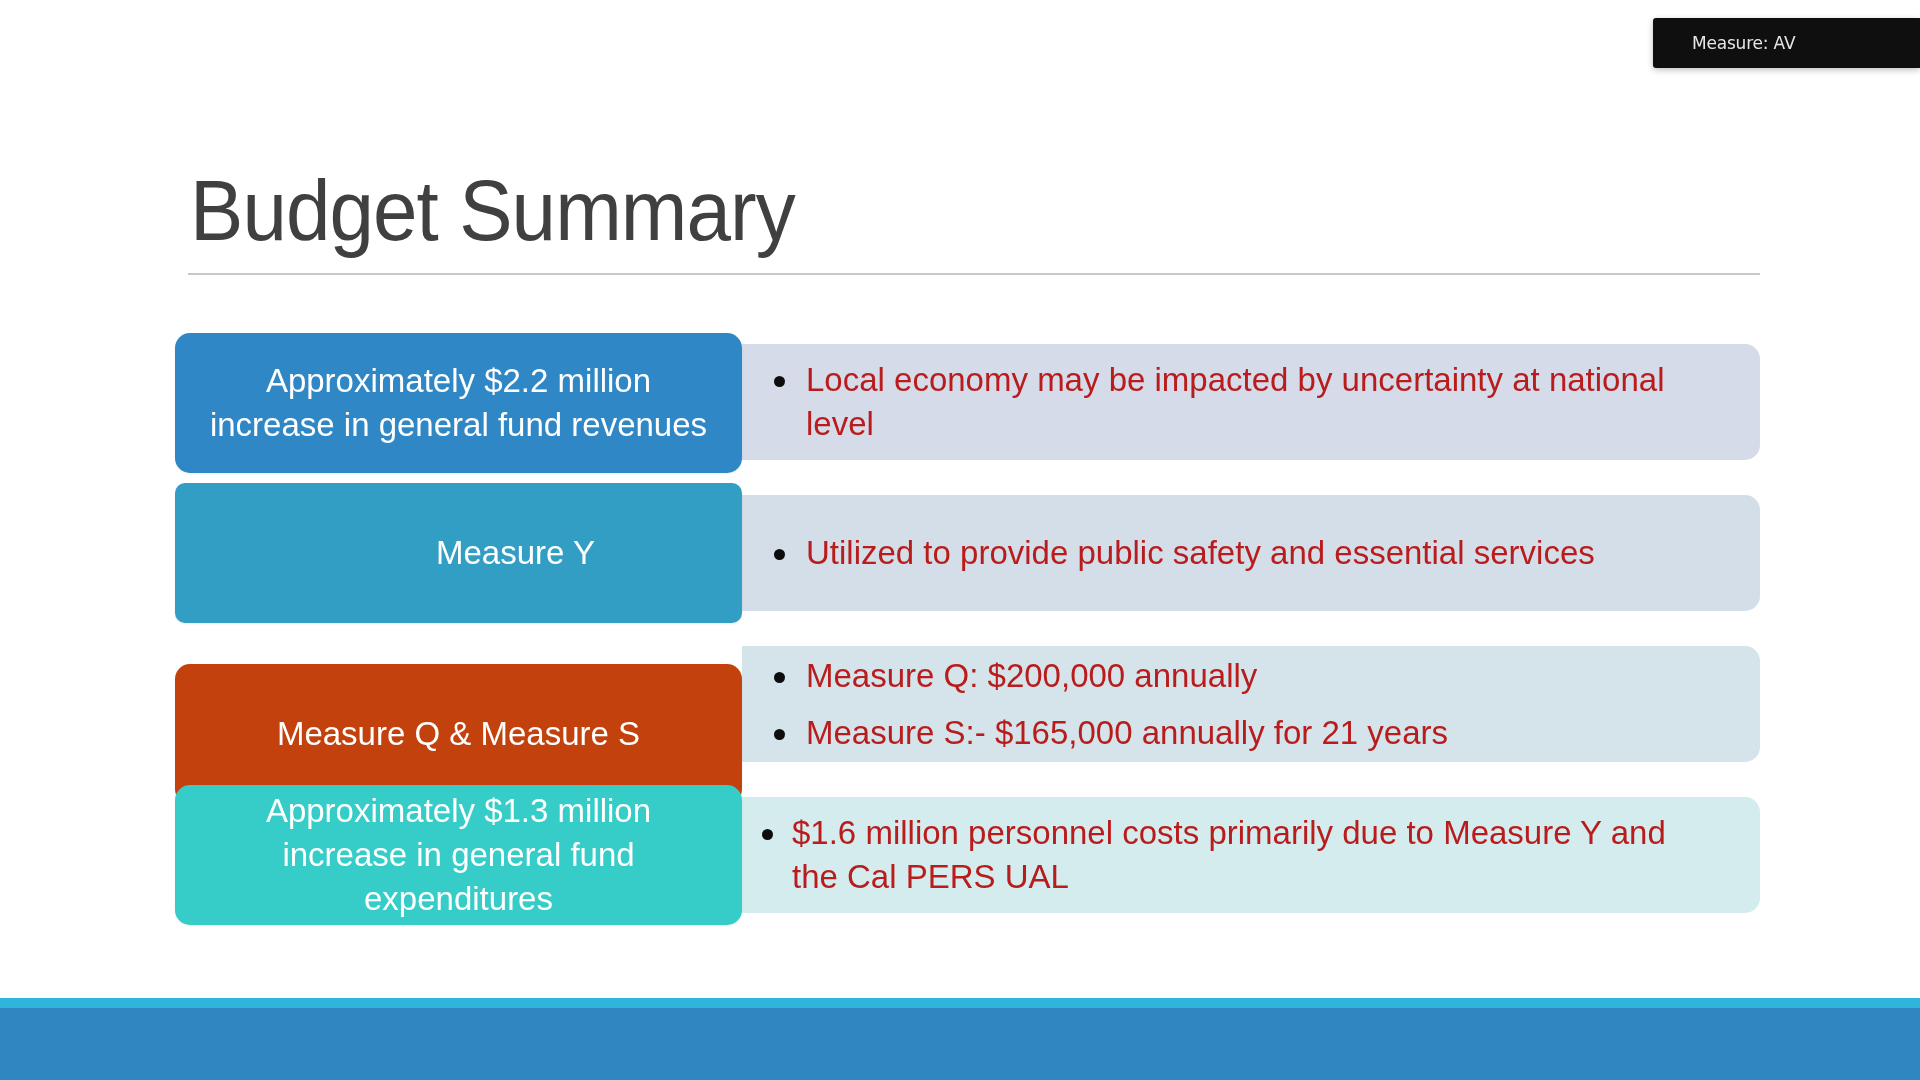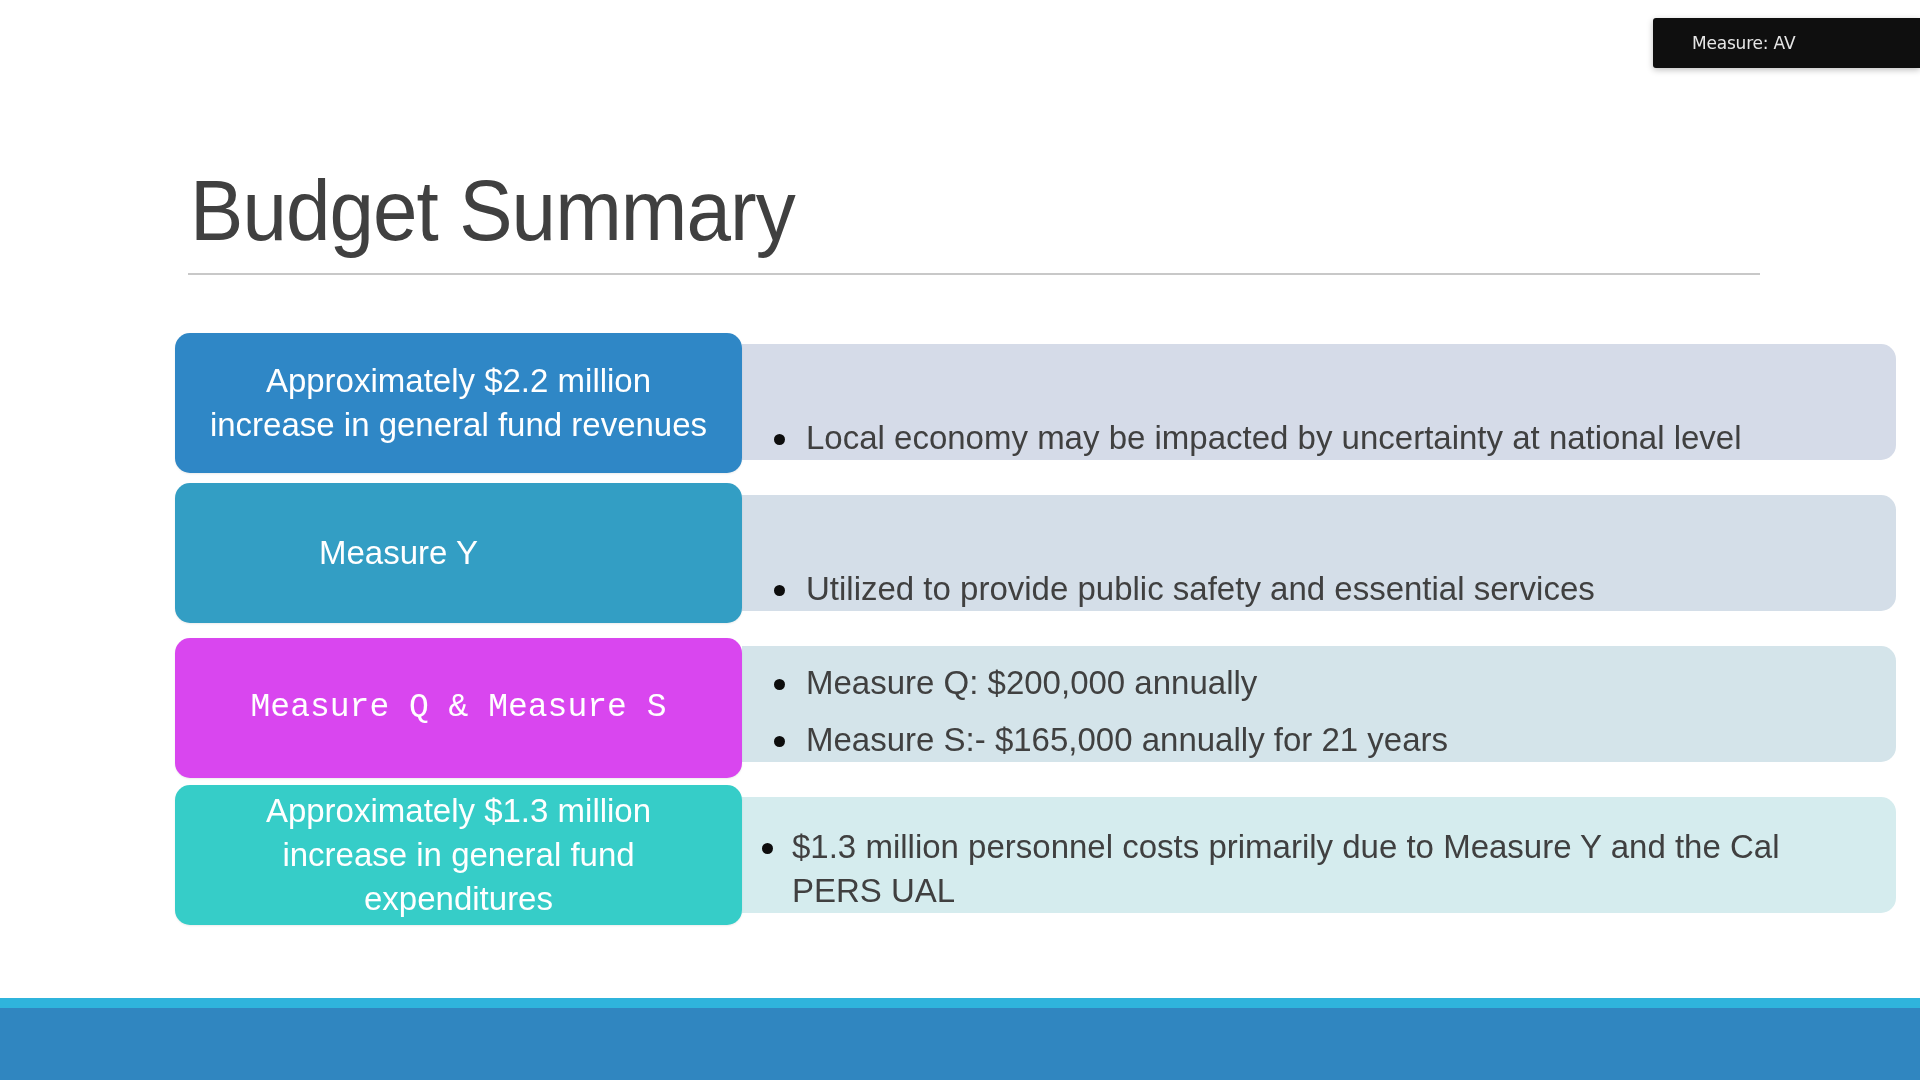--- a/index.html
+++ b/index.html
@@ -78,34 +78,35 @@
       text-align: center;
       color: #ffffff;
       font-family: "Liberation Sans", sans-serif;
       font-size: 33px;
       line-height: 44px;
       padding: 0 30px;
       z-index: 2;
       box-shadow: 0 1px 2px rgba(0,0,0,0.08);
     }
     .row-left.offset-left {
-      justify-content: flex-start;
+      justify-content: center;
       padding-left: 144px;
+      border-radius: 10px;
     }
     .row-right {
       position: absolute;
       left: 742px;
-      width: 1154px;
+      width: 1018px;
       height: 116px;
       border-radius: 0 15px 15px 0;
       box-sizing: border-box;
       display: flex;
       flex-direction: column;
-      justify-content: flex-end;
-      color: #404040;
+      justify-content: center;
+      color: #b91c1c;
       font-family: "Liberation Sans", sans-serif;
       font-size: 33px;
       line-height: 44px;
       z-index: 1;
     }
     .bullet {
       position: relative;
       padding-left: 64px;
       padding-right: 40px;
     }
@@ -160,30 +161,30 @@
     <div class="bullet">Local economy may be impacted by uncertainty at national level</div>
   </div>
 
   <div class="row-left offset-left" style="top:483px; background:#339ec4;">
     <span>Measure Y</span>
   </div>
   <div class="row-right" style="top:495px; background:#d4dee8;">
     <div class="bullet">Utilized to provide public safety and essential services</div>
   </div>
 
-  <div class="row-left" style="top:638px; background:#d946ef;font-family:Liberation Mono, monospace;">
+  <div class="row-left" style="top:664px; background:#c2410c;">
     <span>Measure Q &amp; Measure S</span>
   </div>
   <div class="row-right spaced" style="top:646px; background:#d4e4ea;">
     <div class="bullet">Measure Q: $200,000 annually</div>
     <div class="bullet">Measure S:- $165,000 annually for 21 years</div>
   </div>
 
   <div class="row-left" style="top:785px; background:#36cdc8;">
     <span>Approximately $1.3 million increase in general fund expenditures</span>
   </div>
   <div class="row-right tight" style="top:797px; background:#d5ecee;">
-    <div class="bullet">$1.3 million personnel costs primarily due to Measure Y and the Cal PERS UAL</div>
+    <div class="bullet">$1.6 million personnel costs primarily due to Measure Y and the Cal PERS UAL</div>
   </div>
 
   <div class="bottom-stripe"></div>
   <div class="bottom-bar"></div>
 </div>
 
 </body></html>

